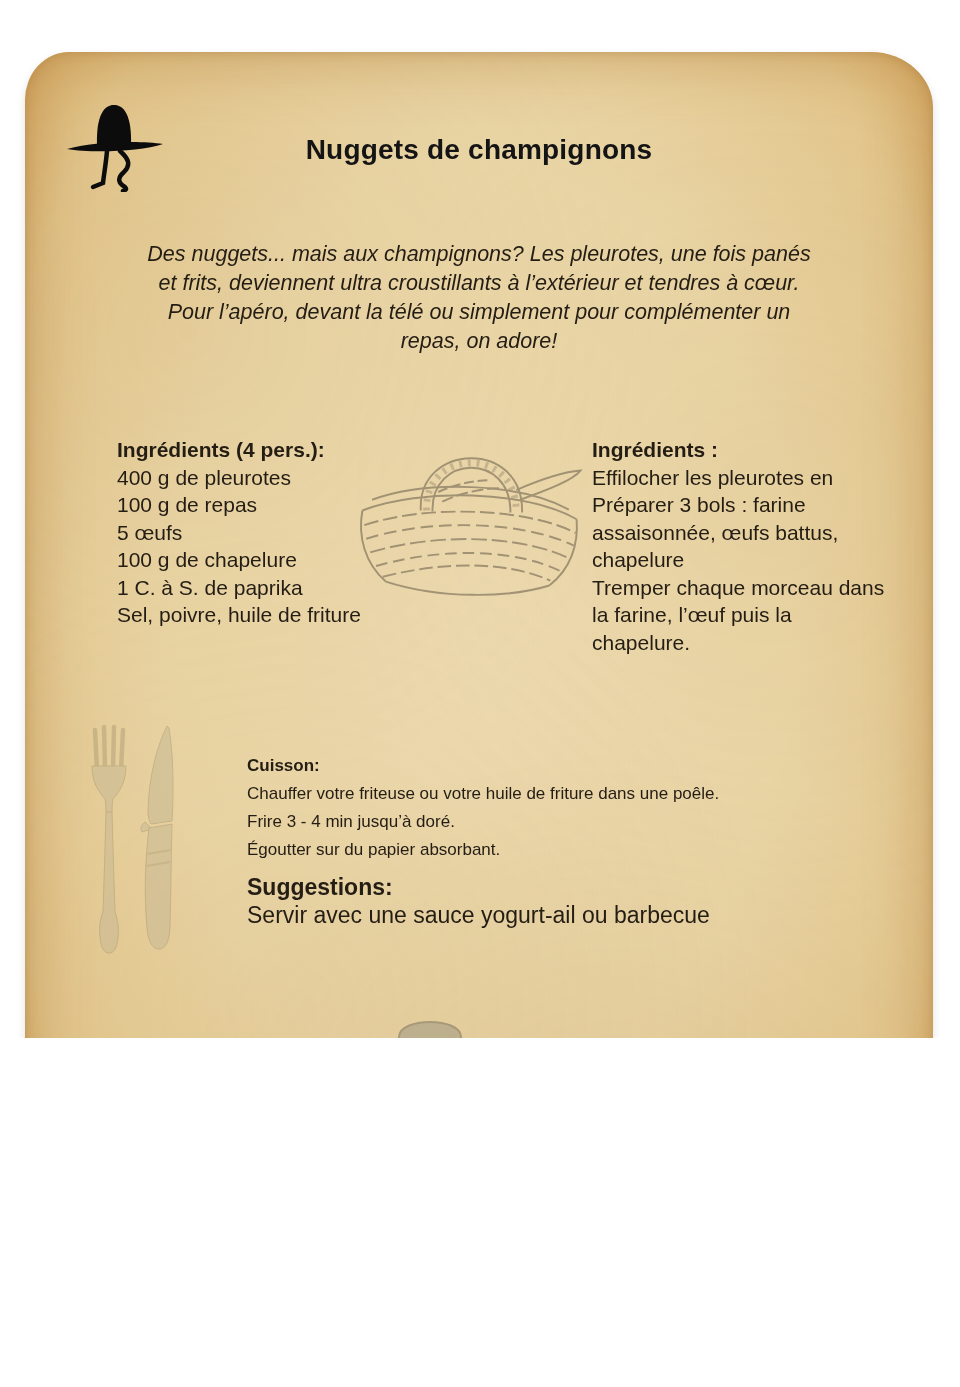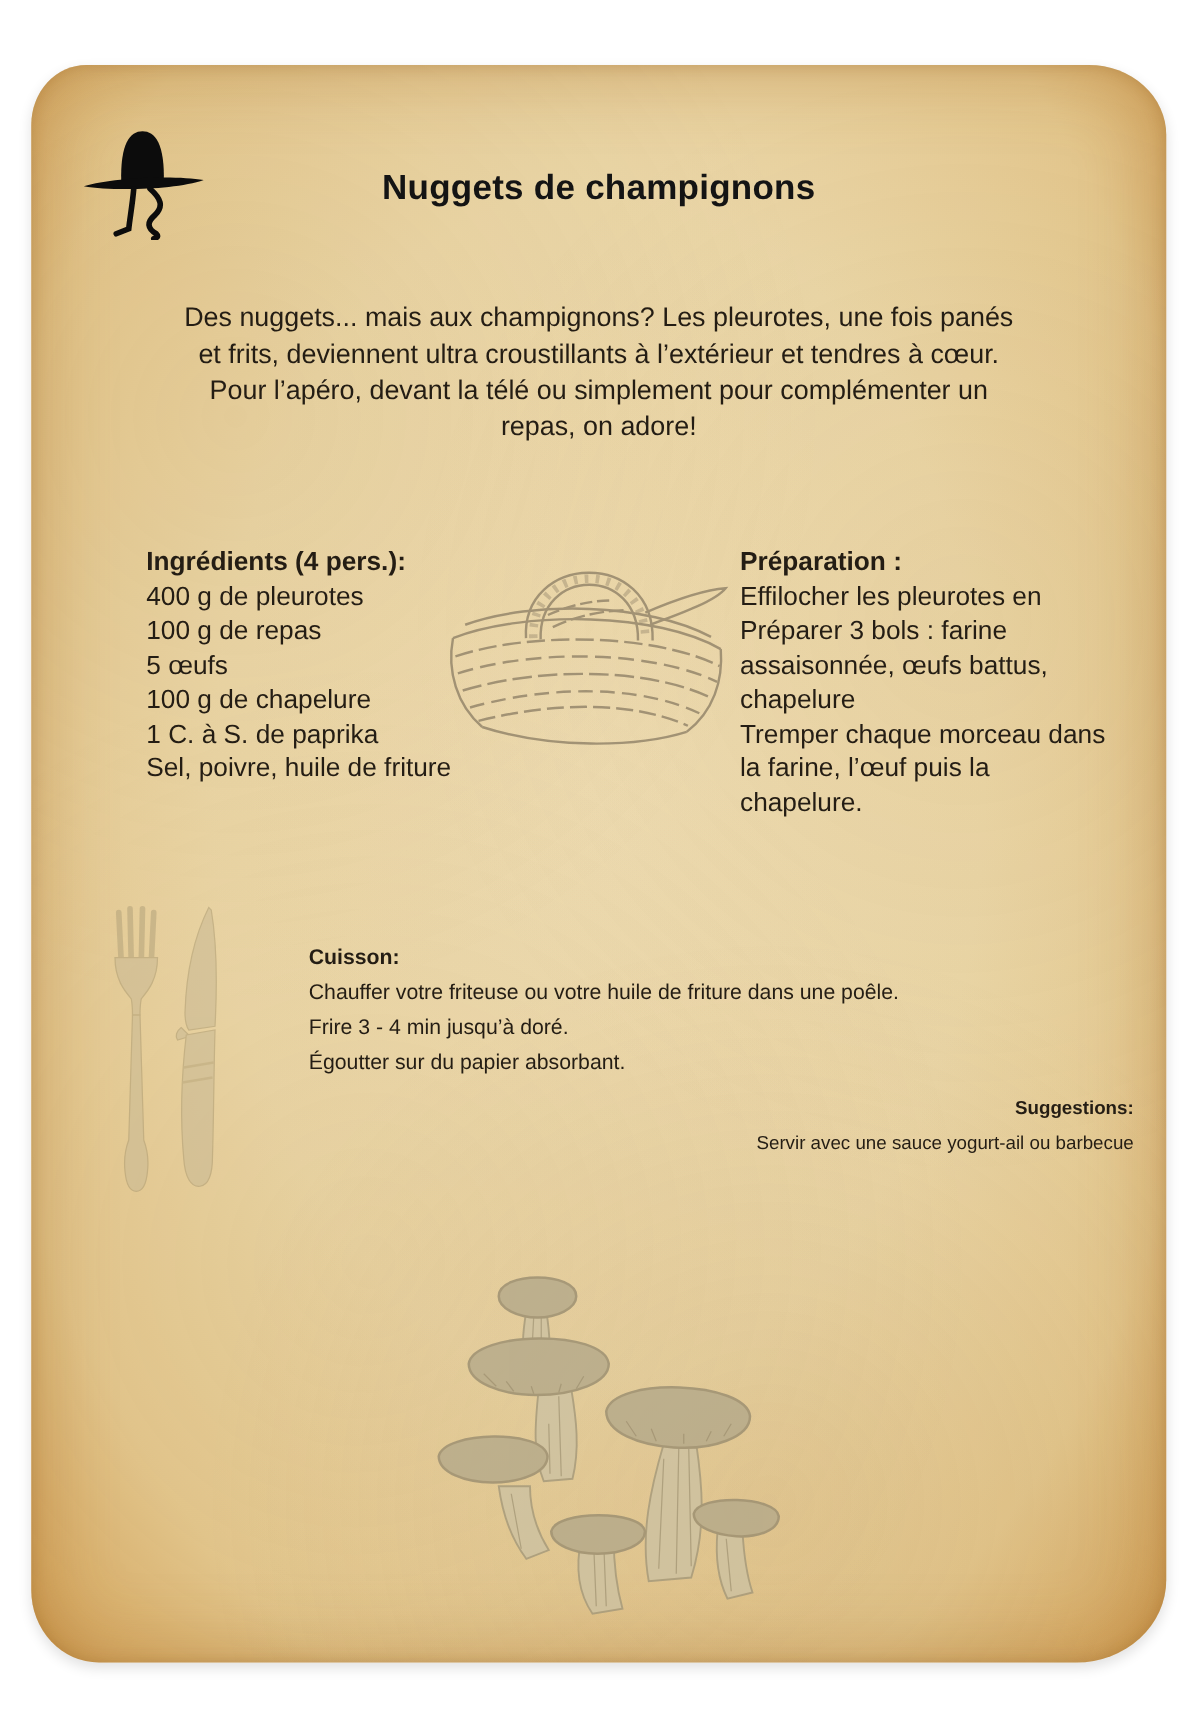--- a/index.html
+++ b/index.html
@@ -1,39 +1,39 @@
 <!DOCTYPE html>
 <html style="--background: #ffffff; --paper: #ecd8aa; --paper_edge: #d2a158; --text: #241d14; --title: #141414; --sketch: #8a7c63; --faded_sketch: #b4a98a; --icon: #0c0c0c;"><head>
 <meta charset="utf-8">
 <style>
   html,body{margin:0;padding:0;background:#ffffff;}
-  .canvas{position:relative;width:960px;height:1387px;background:var(--background,#ffffff);overflow:hidden;
+  .canvas{position:relative;width:960px;height:1038px;background:var(--background,#ffffff);overflow:hidden;
           font-family:"Liberation Sans","DejaVu Sans",sans-serif;color:var(--text,#241d14);border-radius:25px;}
   .paper{position:absolute;left:25px;top:52px;width:908px;height:1278px;
     border-radius:44px 62px 72px 54px / 48px 56px 66px 58px;
     background:
       radial-gradient(ellipse at 50% 45%, #eedcb2 0%, #ead6a7 48%, #e3c78e 78%, #d8ae6a 93%, #cf9f55 100%);
     box-shadow: inset 0 0 55px 10px rgba(170,108,34,.34), inset 0 0 12px rgba(128,78,20,.30), 0 4px 10px rgba(0,0,0,.12);}
   .paper::before{content:"";position:absolute;inset:0;border-radius:inherit;pointer-events:none;background:
       radial-gradient(circle at 18% 22%, rgba(185,140,70,.10), transparent 38%),
       radial-gradient(circle at 82% 35%, rgba(185,140,70,.08), transparent 40%),
       radial-gradient(circle at 30% 75%, rgba(185,140,70,.09), transparent 42%),
       radial-gradient(circle at 65% 90%, rgba(170,120,55,.12), transparent 35%);}
   .paper > *{position:absolute;}
   .logo{left:40px;top:50px;width:100px;height:90px;}
   .title{left:0;top:82px;width:100%;margin:0;text-align:center;
          font-size:28px;font-weight:bold;color:var(--title,#141414);letter-spacing:.2px;}
-  .intro{left:0;top:188px;width:100%;text-align:center;font-size:21.5px;line-height:29px;}
+  .intro{left:0;top:188px;width:100%;text-align:center;font-size:21.5px;line-height:29px;font-style:italic;}
   .col{font-size:21px;line-height:27.5px;}
   .ingredients{left:92px;top:384px;width:300px;}
   .basket{left:327px;top:366px;width:235px;height:185px;}
   .preparation{left:567px;top:384px;width:330px;}
   .cutlery{left:52px;top:670px;width:120px;height:235px;}
   .cuisson{left:222px;top:700px;width:670px;font-size:17px;line-height:28px;}
-  .suggestions{left:222px;top:821px;width:660px;font-size:15px;line-height:28px;text-align:right;}
+  .suggestions{left:222px;top:821px;width:660px;font-size:23px;line-height:28px;}
   .mushrooms{left:300px;top:945px;width:300px;height:300px;}
   .sec-h{font-weight:bold;}
 </style>
 <title>Nuggets de champignons</title></head>
 <body>
 
 <div class="canvas">
   <div class="paper">
 
     <svg class="logo" viewBox="0 0 100 90" aria-hidden="true">
@@ -77,21 +77,21 @@
         <path d="M202,172 C224,155 232,130 230,104"></path>
         <path d="M12,110 C75,89 178,92 229,118" stroke-dasharray="15 5"></path>
         <path d="M14,124 C80,103 176,106 227,131" stroke-dasharray="13 6"></path>
         <path d="M18,138 C85,118 172,120 222,144" stroke-dasharray="16 5"></path>
         <path d="M24,152 C92,133 165,134 213,157" stroke-dasharray="12 6"></path>
         <path d="M31,163 C95,147 158,147 203,167" stroke-dasharray="14 5"></path>
       </g>
     </svg>
 
     <div class="preparation col">
-      <div class="sec-h">Préparation :</div>
+      <div class="sec-h">Ingrédients :</div>
       <div>Effilocher les pleurotes en</div>
       <div>Préparer 3 bols : farine</div>
       <div>assaisonnée, œufs battus,</div>
       <div>chapelure</div>
       <div>Tremper chaque morceau dans</div>
       <div>la farine, l’œuf puis la</div>
       <div>chapelure.</div>
     </div>
 
     <svg class="cutlery" viewBox="0 0 120 235" aria-hidden="true">

